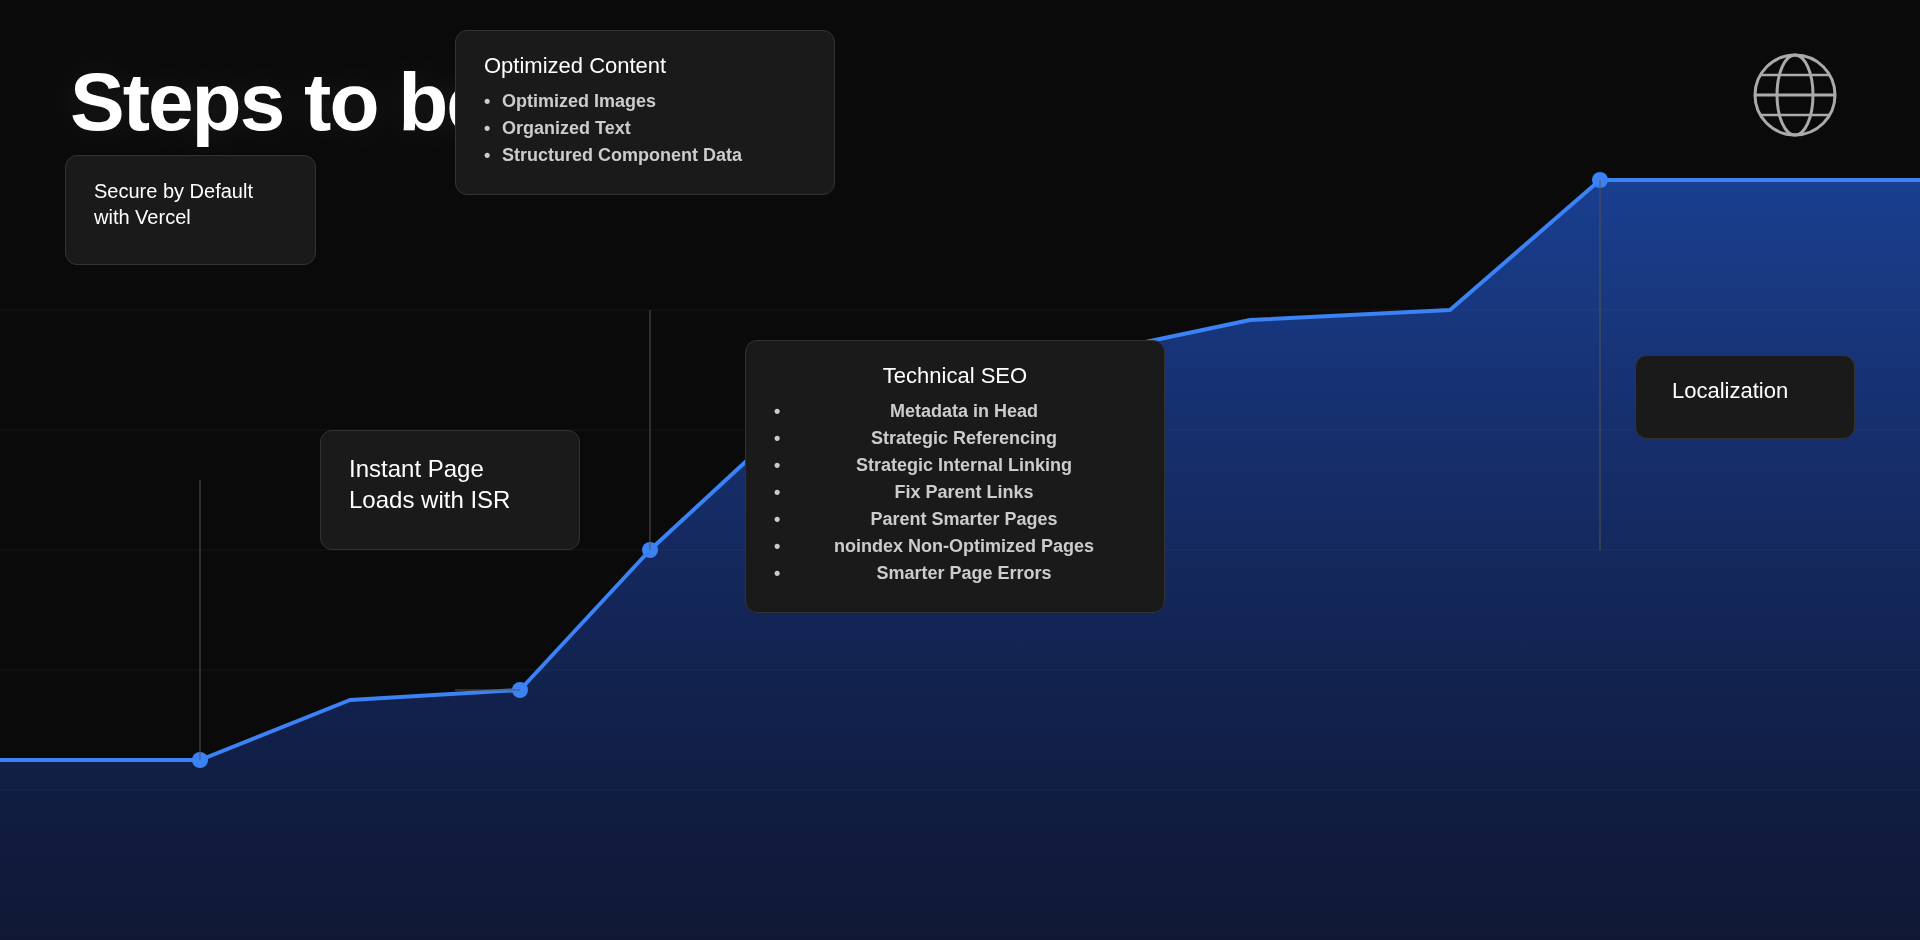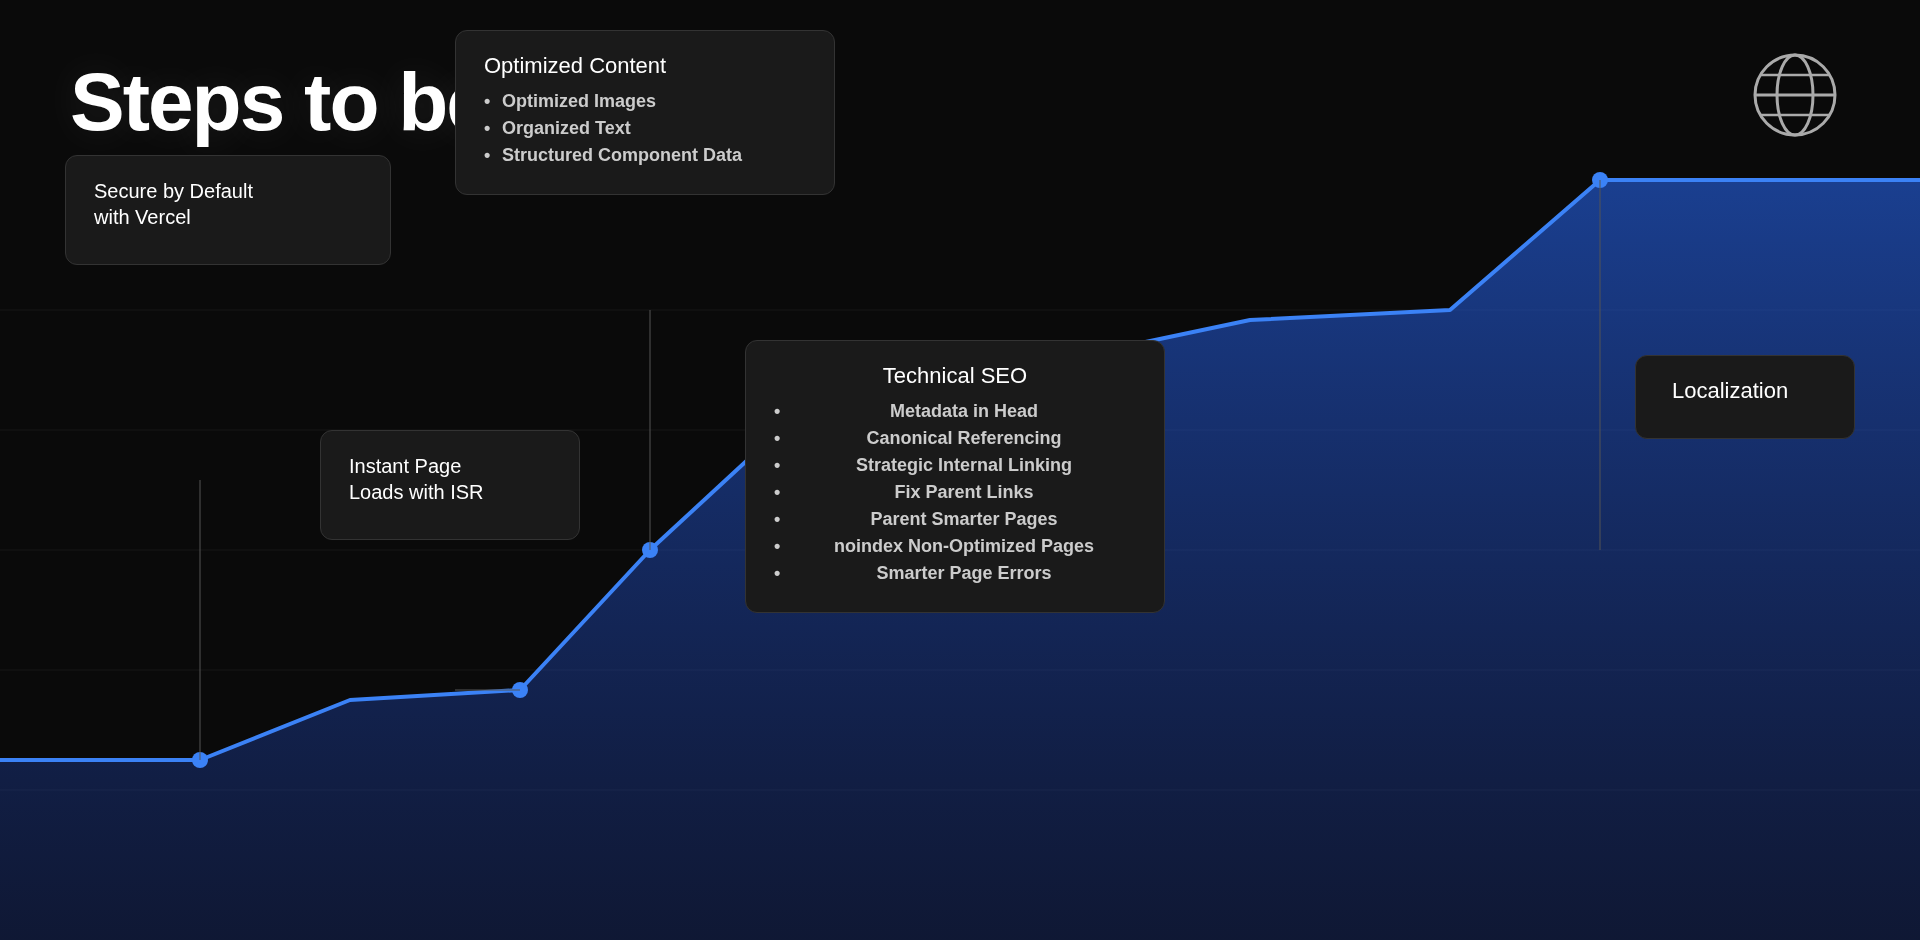--- a/index.html
+++ b/index.html
@@ -66,37 +66,37 @@
       content: '•';
       position: absolute;
       left: 0;
       color: #cccccc;
     }
 
     
     .card-secure {
       top: 155px;
       left: 65px;
-      width: 326px;
+      width: 251px;
     }
 
     .card-secure h3 {
       font-size: 20px;
       line-height: 1.3;
     }
 
     
     .card-instant {
       top: 430px;
       left: 320px;
       width: 260px;
     }
 
     .card-instant h3 {
-      font-size: 20px;
+      font-size: 24px;
       line-height: 1.3;
     }
 
     
     .card-optimized {
       top: 30px;
       left: 455px;
       width: 380px;
     }
 
@@ -184,21 +184,21 @@
     <li>Optimized Images</li>
     <li>Organized Text</li>
     <li>Structured Component Data</li>
   </ul>
 </div>
 
 <div class="tooltip-card card-technical">
   <h3>Technical SEO</h3>
   <ul>
     <li>Metadata in Head</li>
-    <li>Canonical Referencing</li>
+    <li>Strategic Referencing</li>
     <li>Strategic Internal Linking</li>
     <li>Fix Parent Links</li>
     <li>Parent Smarter Pages</li>
     <li>noindex Non-Optimized Pages</li>
     <li>Smarter Page Errors</li>
   </ul>
 </div>
 
 <div class="tooltip-card card-localization">
   <h3>Localization</h3>

